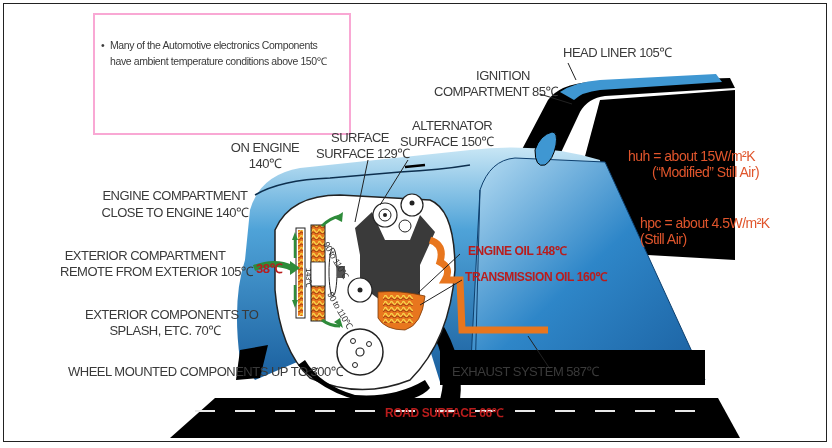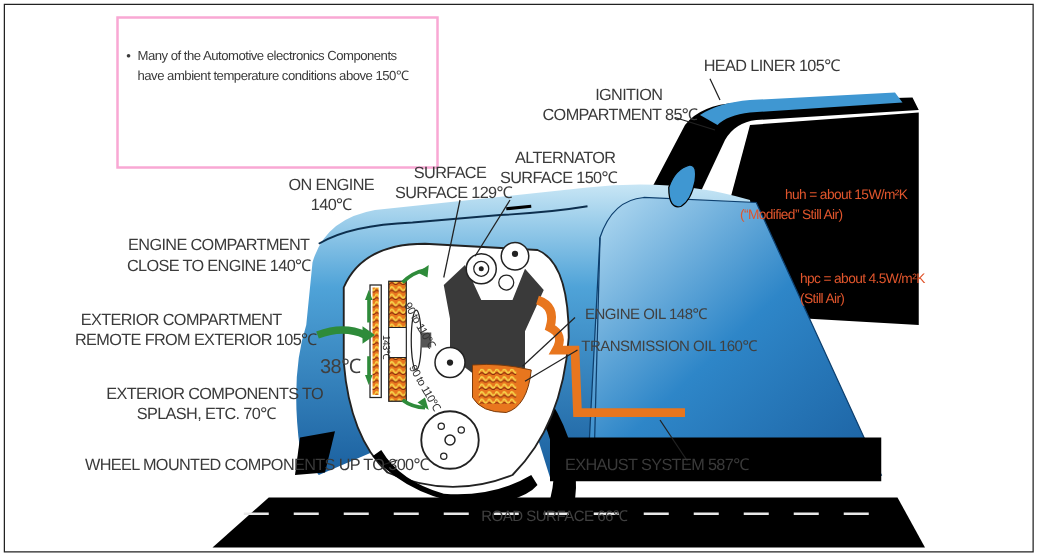--- a/index.html
+++ b/index.html
@@ -1,22 +1,22 @@
 <!DOCTYPE html>
 <html><head>
 <meta charset="utf-8">
 <style>
   html, body { margin: 0; padding: 0; background: #fff; }
   body { width: 832px; height: 448px; overflow: hidden; position: relative; font-family: "Liberation Sans", sans-serif; }
   .frame { position: absolute; left: 3px; top: 3px; width: 824px; height: 439px; border: 1px solid #222; box-sizing: border-box; }
   svg.art { position: absolute; left: 0; top: 0; }
   .lbl { position: absolute; color: #3a3a3a; font-size: 13px; letter-spacing: -0.5px; line-height: 16px; white-space: nowrap; }
   .lbl.c { text-align: center; }
-  .lbl.w { color: #404040; font-weight: normal; font-size: 12px; letter-spacing: -0.4px; }
-  .lbl.o { color: #e0552c; font-size: 11px; }
+  .lbl.w { color: #b91c1c; font-weight: bold; font-size: 12px; letter-spacing: -0.4px; }
+  .lbl.o { color: #e0552c; font-size: 14px; }
   .note { position: absolute; left: 93px; top: 13px; width: 258px; height: 122px; border: 2px solid #f9a8d4; box-sizing: border-box; background: #fff; }
   .note ul { margin: 0; padding: 0; list-style: none; position: absolute; left: 6px; top: 22px; }
   .note li { font-size: 10.5px; color: #3a3a3a; line-height: 16px; letter-spacing: -0.4px; padding-left: 9px; position: relative; width: 225px; }
   .note li::before { content: "•"; position: absolute; left: 0; top: 0; }
 </style>
 </head>
 <body>
 
 <div class="frame"></div>
 
@@ -162,21 +162,21 @@
 <div class="lbl c" style="left:100px; top:205px; width:150px;">CLOSE TO ENGINE 140℃</div>
 <div class="lbl c" style="left:60px; top:248px; width:170px;">EXTERIOR COMPARTMENT</div>
 <div class="lbl c" style="left:60px; top:264px; width:170px;text-align:center;">REMOTE FROM EXTERIOR 105℃</div>
 <div class="lbl c" style="left:85px; top:307px; width:160px;">EXTERIOR COMPONENTS TO</div>
 <div class="lbl c" style="left:85px; top:323px; width:160px;">SPLASH, ETC. 70℃</div>
 <div class="lbl" style="left:68px; top:364px;">WHEEL MOUNTED COMPONENTS UP TO 300℃</div>
 <div class="lbl" style="left:452px; top:364px;">EXHAUST SYSTEM 587℃</div>
 <div class="lbl w" style="left:385px; top:405px;">ROAD SURFACE 66℃</div>
 <div class="lbl w" style="left:468px; top:243px;">ENGINE OIL 148℃</div>
 <div class="lbl w" style="left:465px; top:269px;">TRANSMISSION OIL 160℃</div>
-<div class="lbl w" style="left:256px; top:261px; font-size:16px;margin-top:25px;">38℃</div>
+<div class="lbl w" style="left:256px; top:261px; font-size:13px;">38℃</div>
 <div class="lbl" style="left:330px; top:240px; font-size:9px; line-height:10px; transform:rotate(60deg); transform-origin:left top; color:#333;">90 to 110℃</div>
 <div class="lbl" style="left:334px; top:290px; font-size:9px; line-height:10px; transform:rotate(60deg); transform-origin:left top; color:#333;">90 to 110℃</div>
 <div class="lbl" style="left:313px; top:268px; font-size:8px; line-height:10px; transform:rotate(90deg); transform-origin:left top; color:#222;">143℃</div>
 
 <div class="lbl o" style="left:628px; top:148px;">huh = about 15W/m²K</div>
-<div class="lbl o" style="left:592px; top:164px;">(“Modified” Still Air)</div>
+<div class="lbl o" style="left:652px; top:164px;">(“Modified” Still Air)</div>
 <div class="lbl o" style="left:640px; top:215px;">hpc = about 4.5W/m²K</div>
 <div class="lbl o" style="left:640px; top:231px;">(Still Air)</div>
 
 </body></html>

